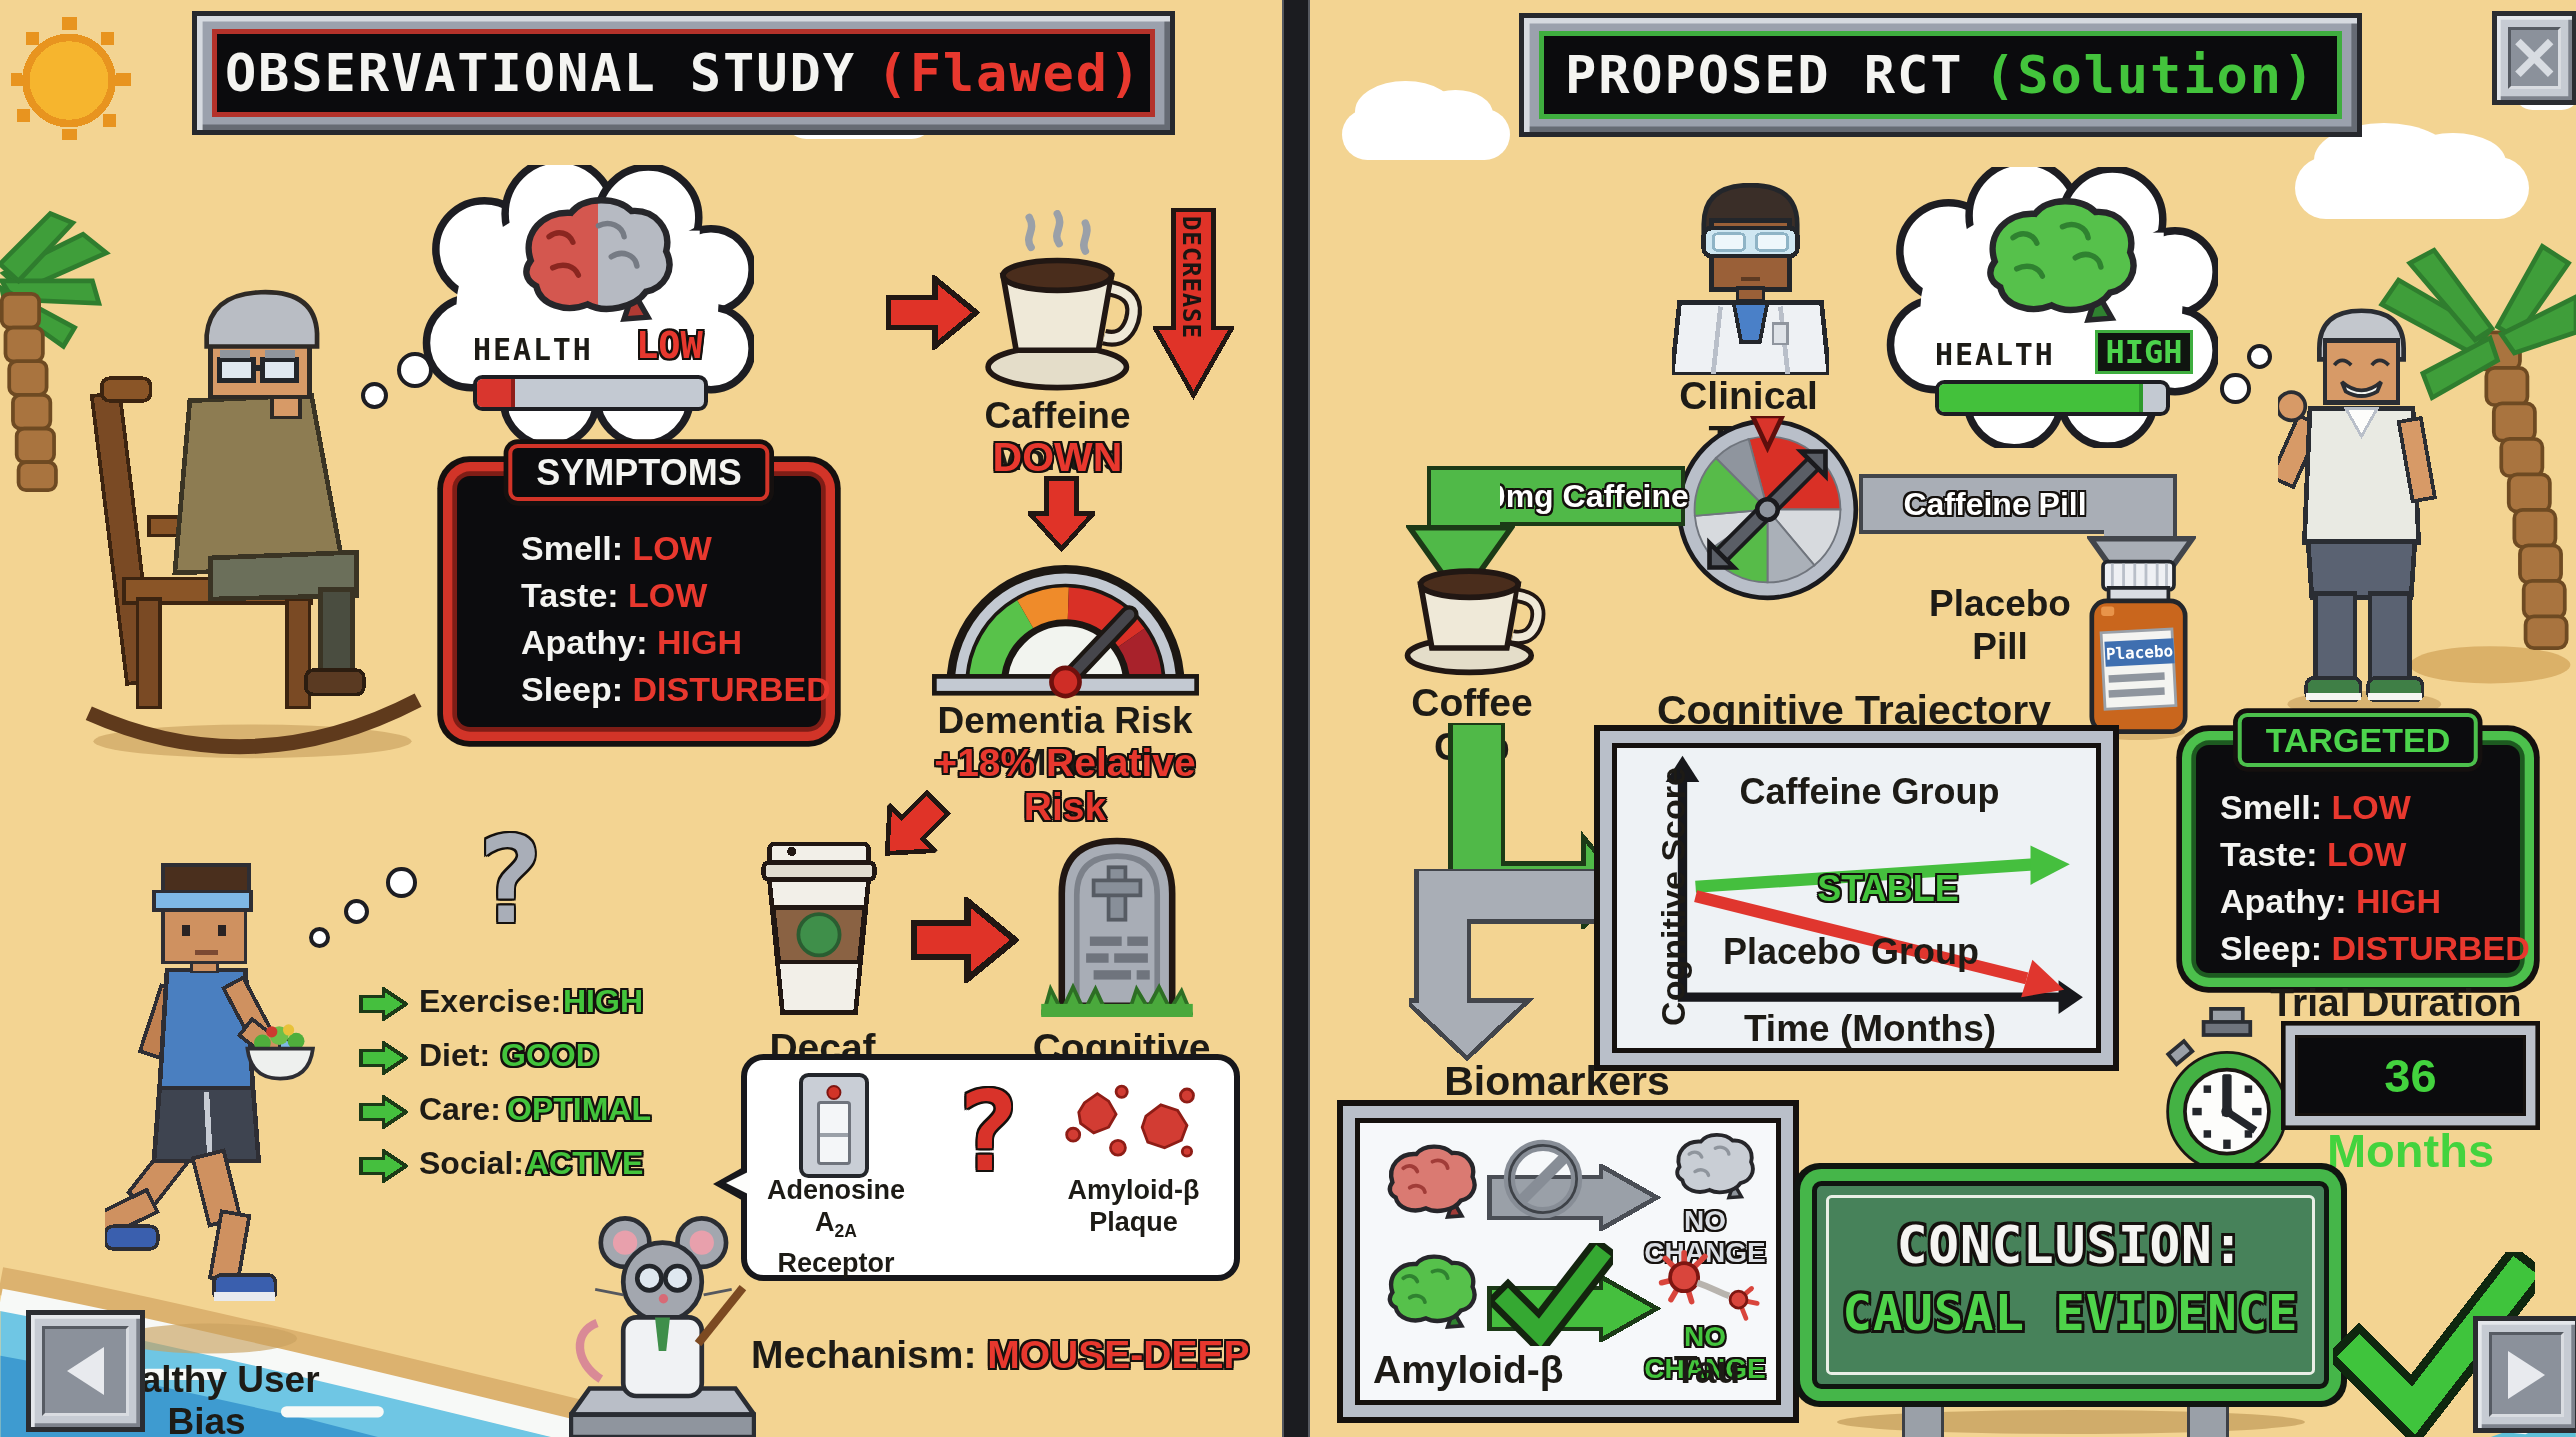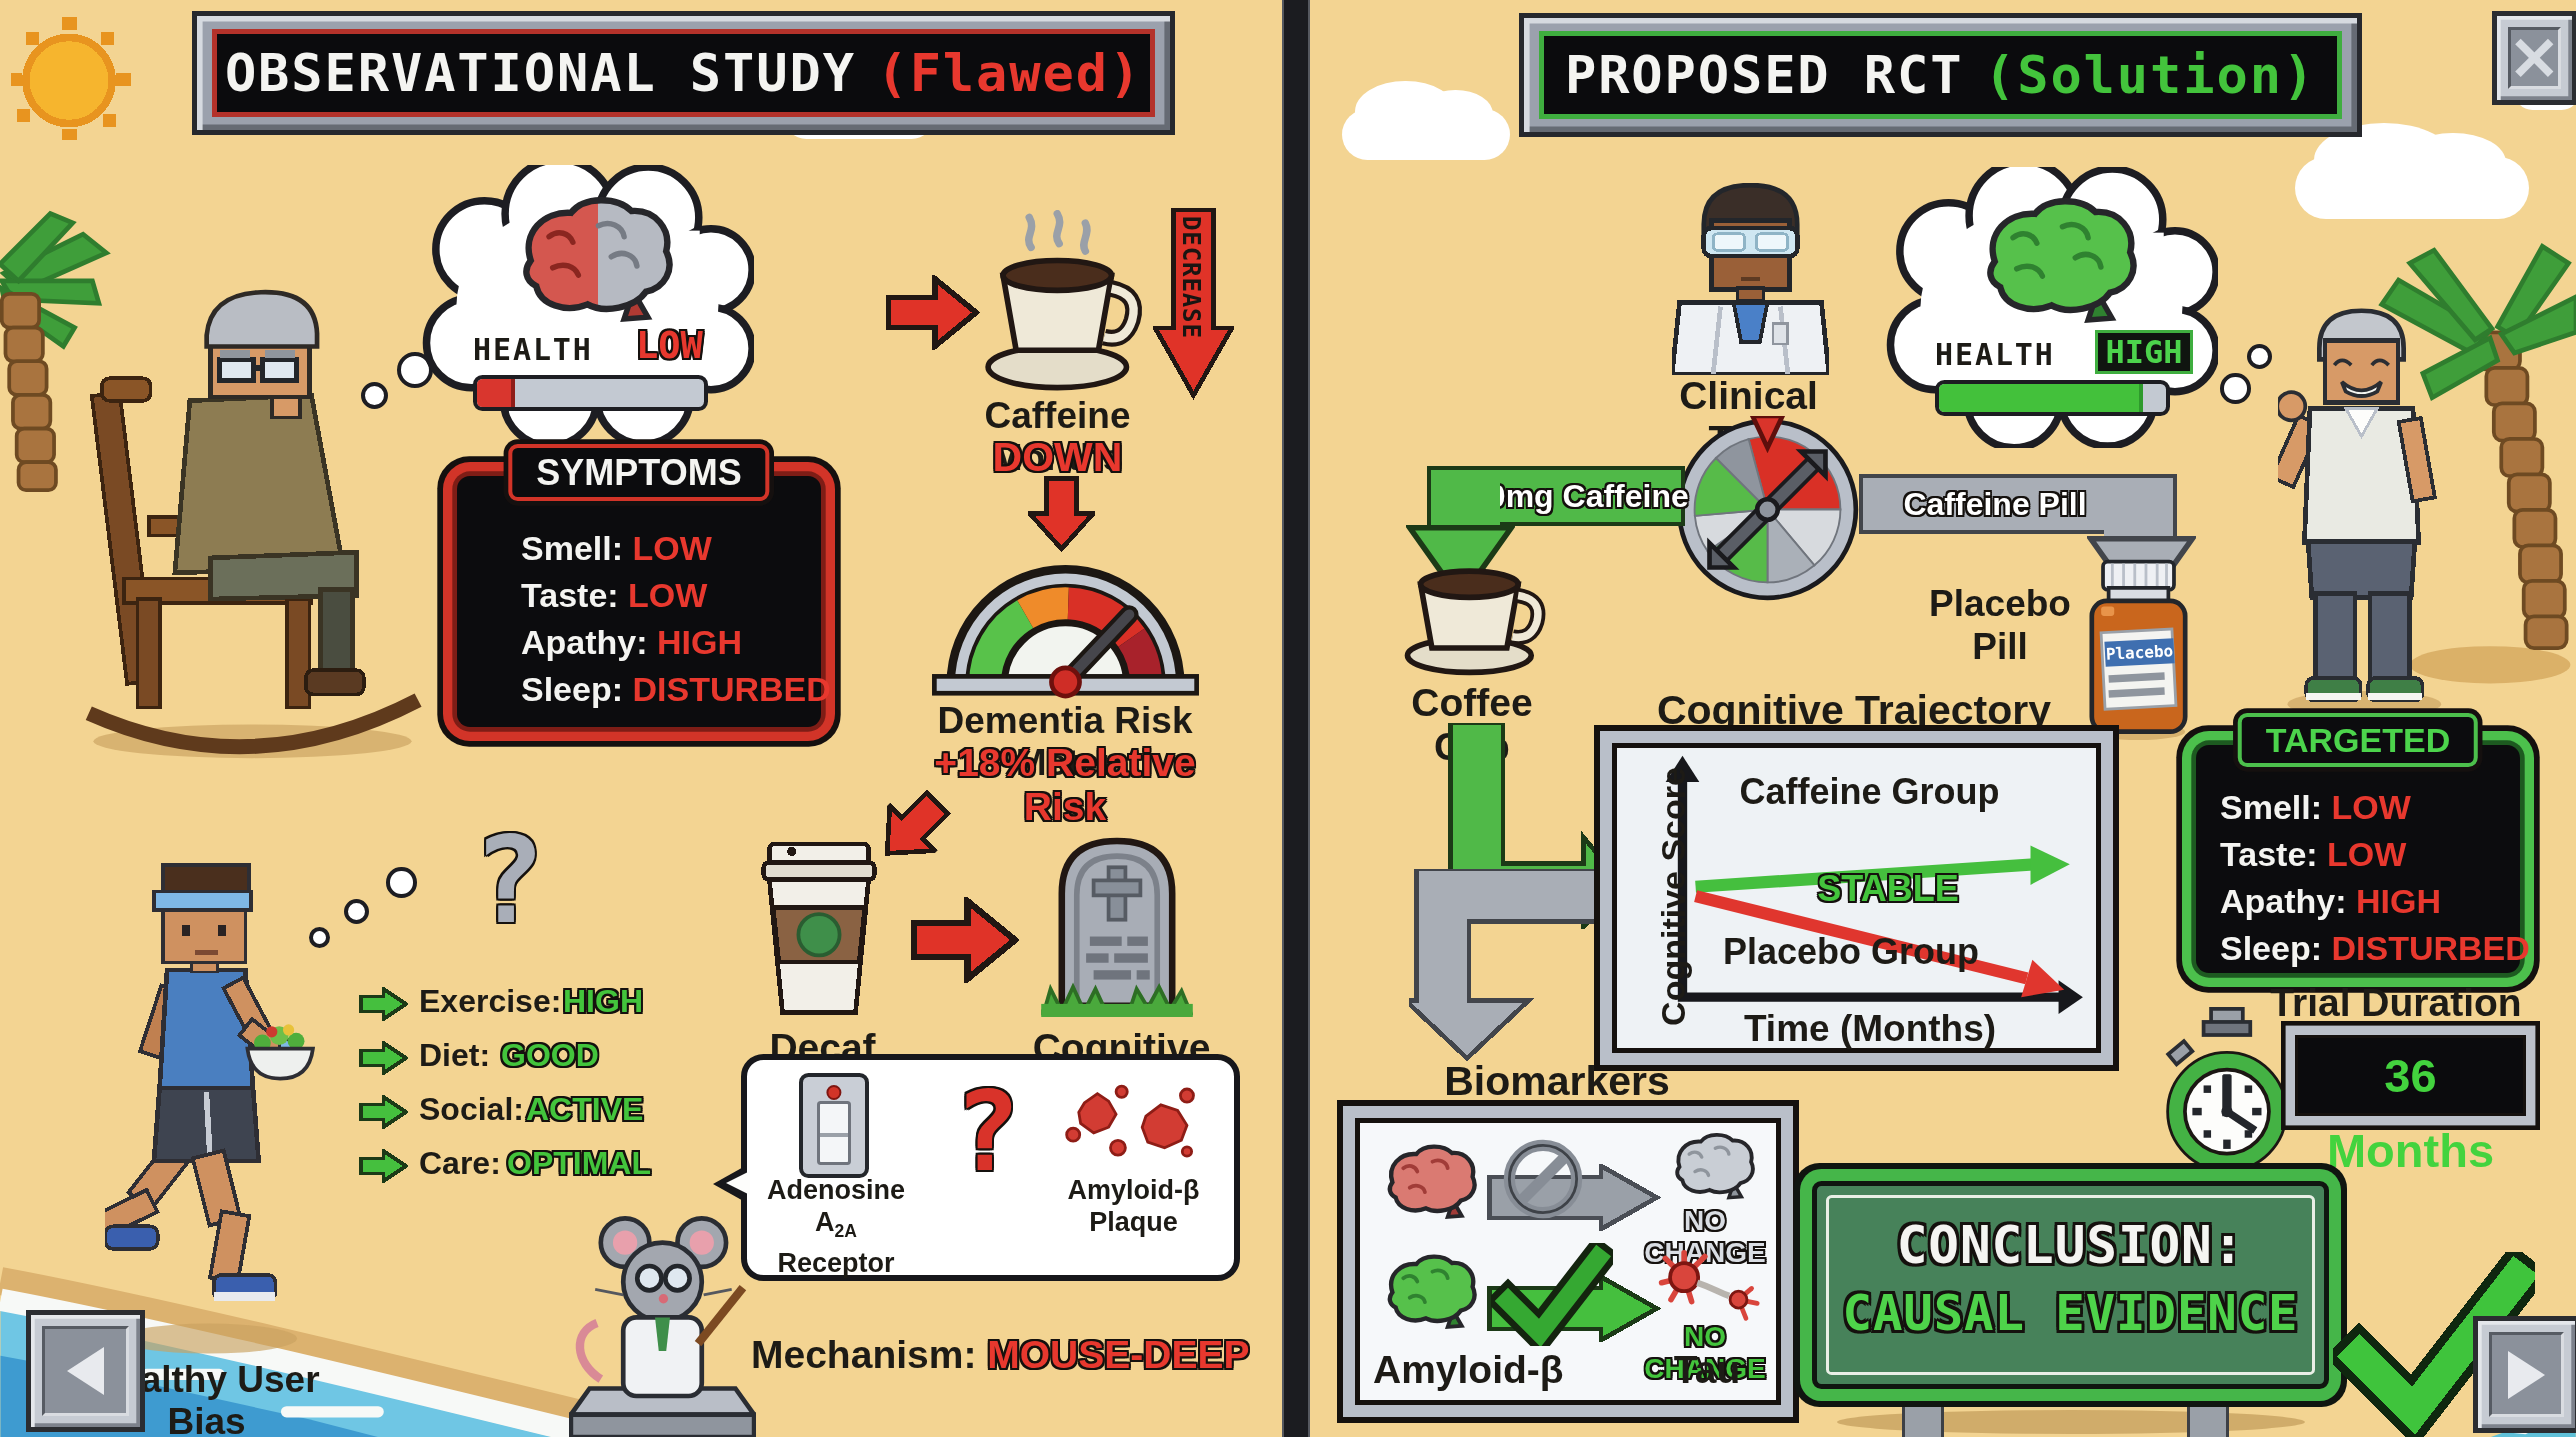--- a/index.html
+++ b/index.html
@@ -362,29 +362,29 @@
       <svg class="abs" style="left:0;top:5.6px" width="49" height="34" viewBox="0 0 52 36" shape-rendering="crispEdges">
           <polygon points="2,10 26,10 26,2 50,18 26,34 26,26 2,26" fill="#45bf3e" stroke="#1c3a17" stroke-width="4"></polygon>
         </svg>
       <span class="abs b blk" style="left:60px;top:1.9px;font-size:32px">Diet:</span>
       <span class="abs b grn ol2" style="left:142px;top:1.9px;font-size:32px">GOOD</span>
     </div>
     <div style="position:relative;height:54px">
       <svg class="abs" style="left:0;top:5.6px" width="49" height="34" viewBox="0 0 52 36" shape-rendering="crispEdges">
           <polygon points="2,10 26,10 26,2 50,18 26,34 26,26 2,26" fill="#45bf3e" stroke="#1c3a17" stroke-width="4"></polygon>
         </svg>
-      <span class="abs b blk" style="left:60px;top:1.9px;font-size:32px">Social:</span>
-      <span class="abs b grn ol2" style="left:167px;top:1.9px;font-size:32px">ACTIVE</span>
+      <span class="abs b blk" style="left:60px;top:1.9px;font-size:32px">Care:</span>
+      <span class="abs b grn ol2" style="left:148px;top:1.9px;font-size:32px">OPTIMAL</span>
     </div>
     <div style="position:relative;height:54px">
       <svg class="abs" style="left:0;top:5.6px" width="49" height="34" viewBox="0 0 52 36" shape-rendering="crispEdges">
           <polygon points="2,10 26,10 26,2 50,18 26,34 26,26 2,26" fill="#45bf3e" stroke="#1c3a17" stroke-width="4"></polygon>
         </svg>
-      <span class="abs b blk" style="left:60px;top:1.9px;font-size:32px">Care:</span>
-      <span class="abs b grn ol2" style="left:148px;top:1.9px;font-size:32px">OPTIMAL</span>
+      <span class="abs b blk" style="left:60px;top:1.9px;font-size:32px">Social:</span>
+      <span class="abs b grn ol2" style="left:167px;top:1.9px;font-size:32px">ACTIVE</span>
     </div>
   </div>
 
   <svg class="abs" style="left:569px;top:1194px" width="187" height="245" viewBox="0 0 200 262">
     <polygon points="22,208 178,208 198,236 2,236" fill="#b9bec7" stroke="#2a2d33" stroke-width="5"></polygon>
     <rect x="2" y="236" width="196" height="24" fill="#8f959e" stroke="#2a2d33" stroke-width="5"></rect>
     <path d="M34,198 C6,180 4,148 30,138" stroke="#d98a96" stroke-width="9" fill="none"></path>
     <circle cx="60" cy="52" r="26" fill="#a3a7af" stroke="#2a2d33" stroke-width="5"></circle>
     <circle cx="60" cy="52" r="13" fill="#e8a0ac"></circle>
     <circle cx="142" cy="52" r="26" fill="#a3a7af" stroke="#2a2d33" stroke-width="5"></circle>

